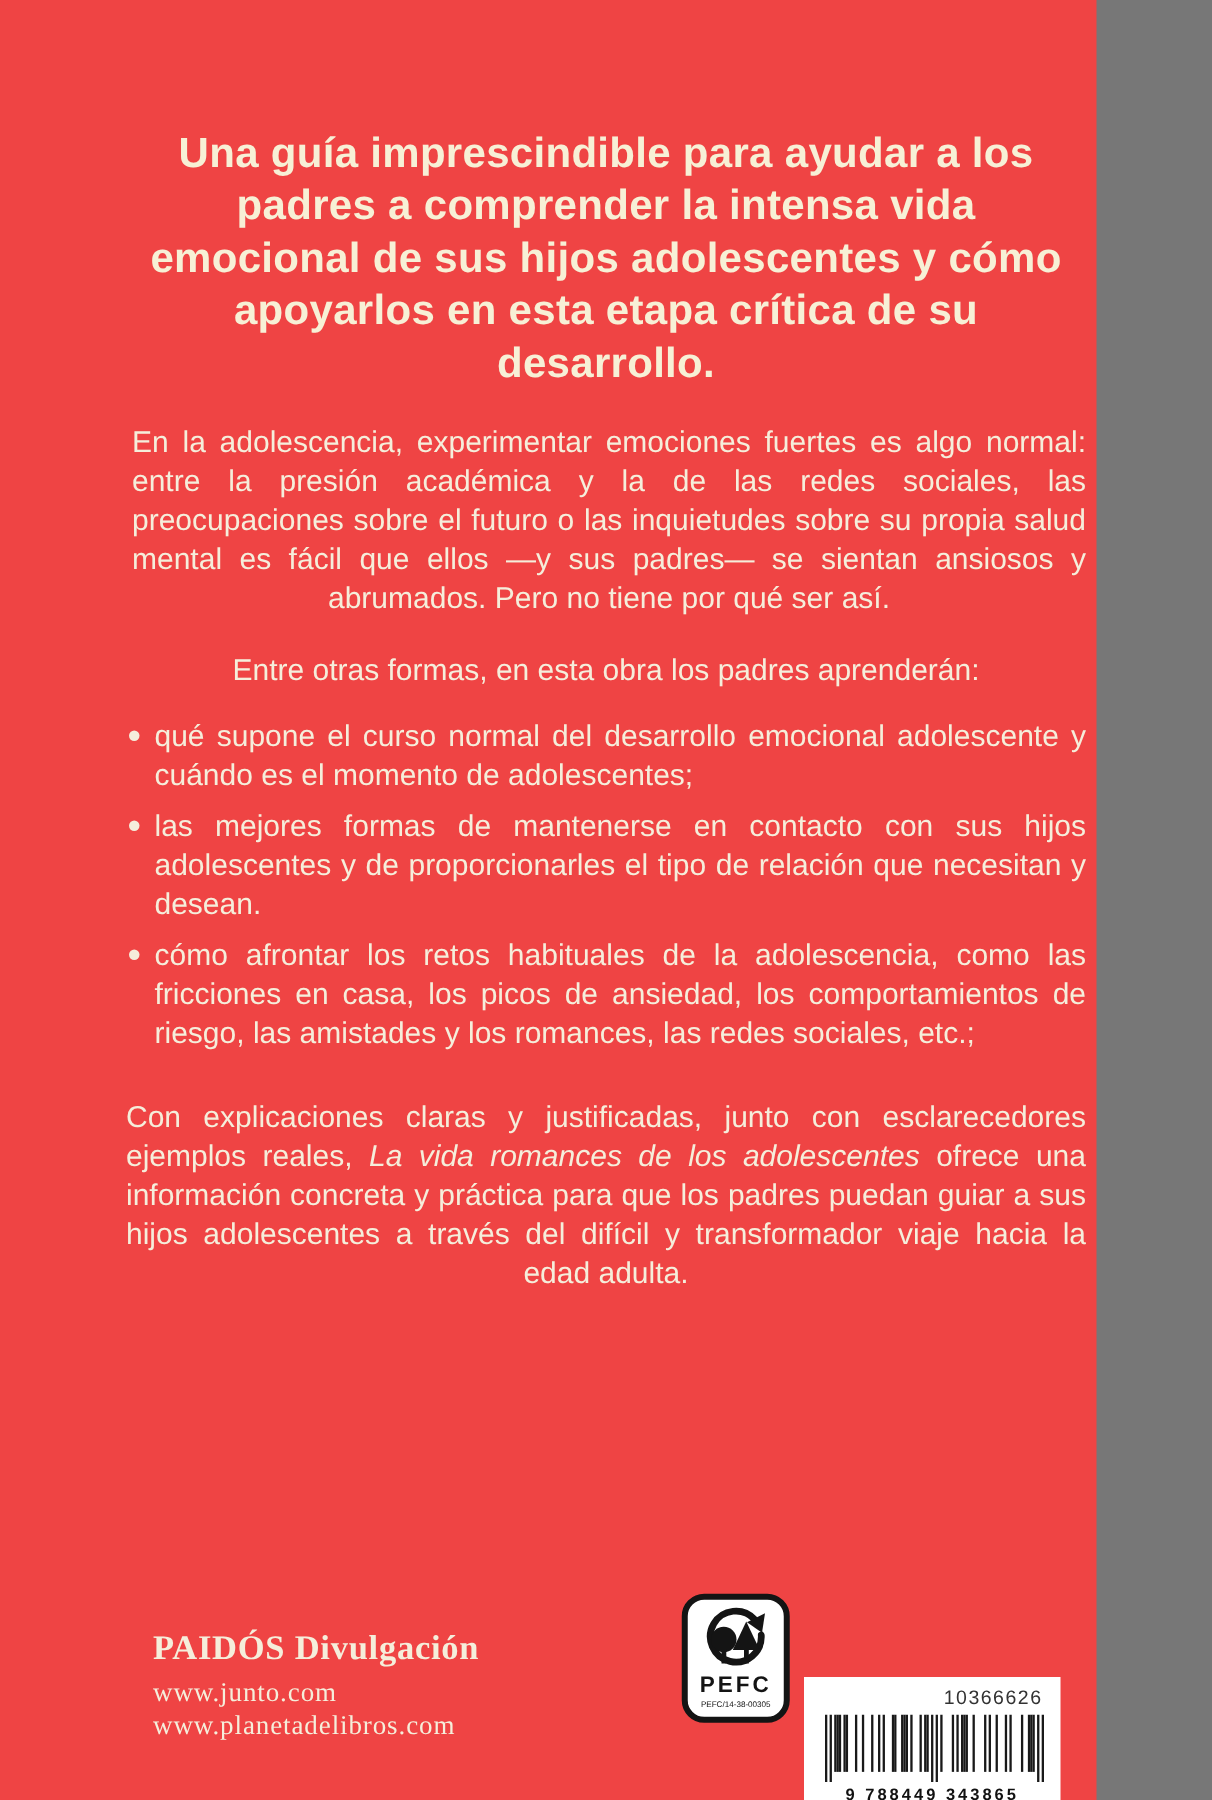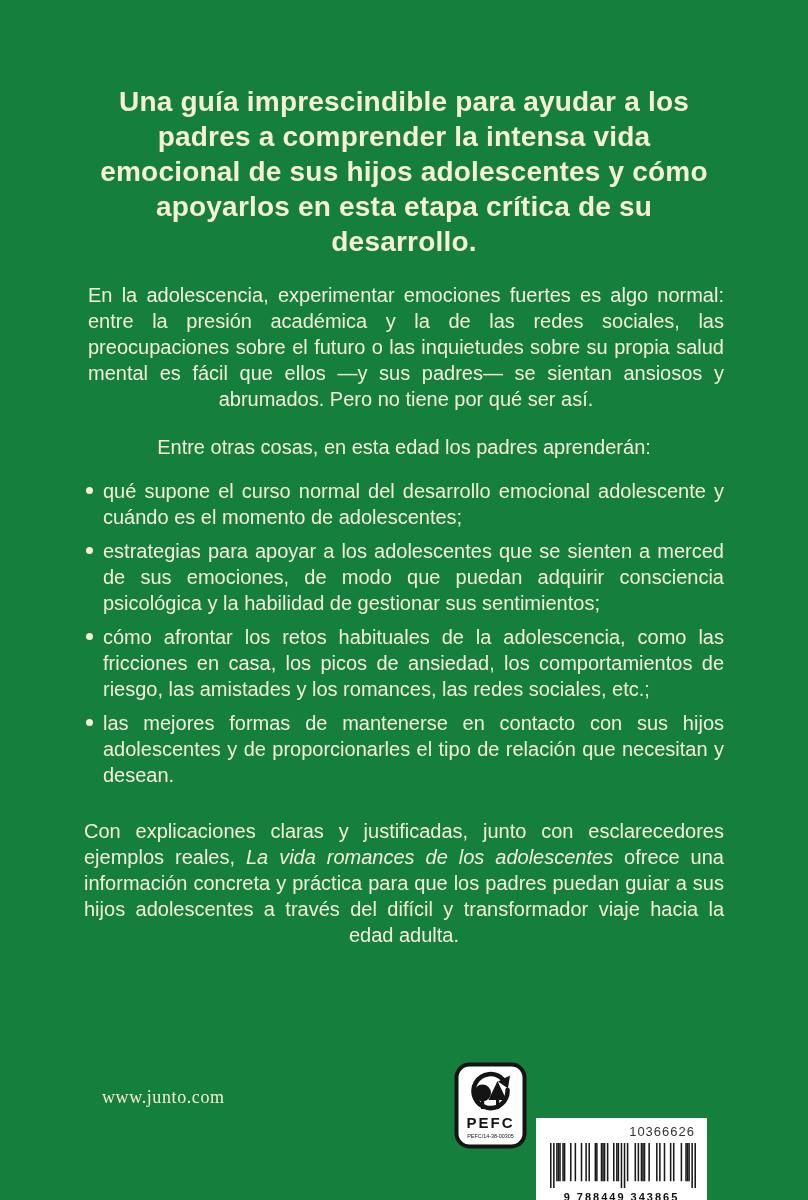--- a/index.html
+++ b/index.html
@@ -2,23 +2,24 @@
 <html><head>
 <meta charset="utf-8">
 <style>
   html,body{margin:0;padding:0;}
   body{
     font-family:"Liberation Sans",sans-serif;
     background:#777;
   }
   .cover{
     position:relative;
-    width:808px;height:1200px;
-    background:#15803d;
+    width:684px;height:1200px;
+    background:#ef4444;
     overflow:hidden;
+    padding-left:47px;
   }
   .content{
     position:absolute;
     left:84px;top:0;
     width:640px;
     padding-top:84px;
     color:#f5eedb;
   }
   .headline{
     font-size:28px;
@@ -127,46 +128,44 @@
 </head>
 <body>
 
 <div class="cover">
 
   <div class="content">
     <h1 class="headline">Una guía imprescindible para ayudar a los padres a comprender la intensa vida emocional de sus hijos adolescentes y cómo apoyarlos en esta etapa crítica de su desarrollo.</h1>
 
     <p class="para">En la adolescencia, experimentar emociones fuertes es algo normal: entre la presión académica y la de las redes sociales, las preocupaciones sobre el futuro o las inquietudes sobre su propia salud mental es fácil que ellos —y sus padres— se sientan ansiosos y abrumados. Pero no tiene por qué ser así.</p>
 
-    <p class="lead-line">Entre otras cosas, en esta edad los padres aprenderán:</p>
+    <p class="lead-line">Entre otras formas, en esta obra los padres aprenderán:</p>
 
     <ul class="bullets">
       <li>
         <span class="bullet-dot"></span>
         <span>qué supone el curso normal del desarrollo emocional adolescente y cuándo es el momento de adolescentes;</span>
       </li>
       <li>
         <span class="bullet-dot"></span>
-        <span>estrategias para apoyar a los adolescentes que se sienten a merced de sus emociones, de modo que puedan adquirir consciencia psicológica y la habilidad de gestionar sus sentimientos;</span>
+        <span>las mejores formas de mantenerse en contacto con sus hijos adolescentes y de proporcionarles el tipo de relación que necesitan y desean.</span>
       </li>
       <li>
         <span class="bullet-dot"></span>
         <span>cómo afrontar los retos habituales de la adolescencia, como las fricciones en casa, los picos de ansiedad, los comportamientos de riesgo, las amistades y los romances, las redes sociales, etc.;</span>
       </li>
-      <li>
-        <span class="bullet-dot"></span>
-        <span>las mejores formas de mantenerse en contacto con sus hijos adolescentes y de proporcionarles el tipo de relación que necesitan y desean.</span>
-      </li>
     </ul>
 
     <p class="closing"><span>Con explicaciones claras y justificadas, junto con esclarecedores ejemplos reales, </span><span class="book-title">La vida romances de los adolescentes</span><span> ofrece una información concreta y práctica para que los padres puedan guiar a sus hijos adolescentes a través del difícil y transformador viaje hacia la edad adulta.</span></p>
   </div>
 
   <div class="imprint">
+    <div class="imprint-name">PAIDÓS Divulgación</div>
     <div class="imprint-url">www.junto.com</div>
+    <div class="imprint-url">www.planetadelibros.com</div>
   </div>
 
   <svg class="pefc-badge" viewBox="0 0 73 87" xmlns="http://www.w3.org/2000/svg">
     <rect x="2.5" y="2.5" width="68" height="82" rx="13" fill="#ffffff" stroke="#141414" stroke-width="4"></rect>
     <path d="M 49 17.5 A 17 17 0 1 0 53.5 28" fill="none" stroke="#141414" stroke-width="4.5" stroke-linecap="round"></path>
     <polygon points="44,19.5 56,13.5 54,26.5" fill="#141414"></polygon>
     <circle cx="28.5" cy="31" r="8.5" fill="#141414"></circle>
     <rect x="27" y="37" width="3.2" height="10" fill="#141414"></rect>
     <polygon points="43.5,19 52.5,38 34.5,38" fill="#141414"></polygon>
     <rect x="42" y="38" width="3.2" height="9" fill="#141414"></rect>

